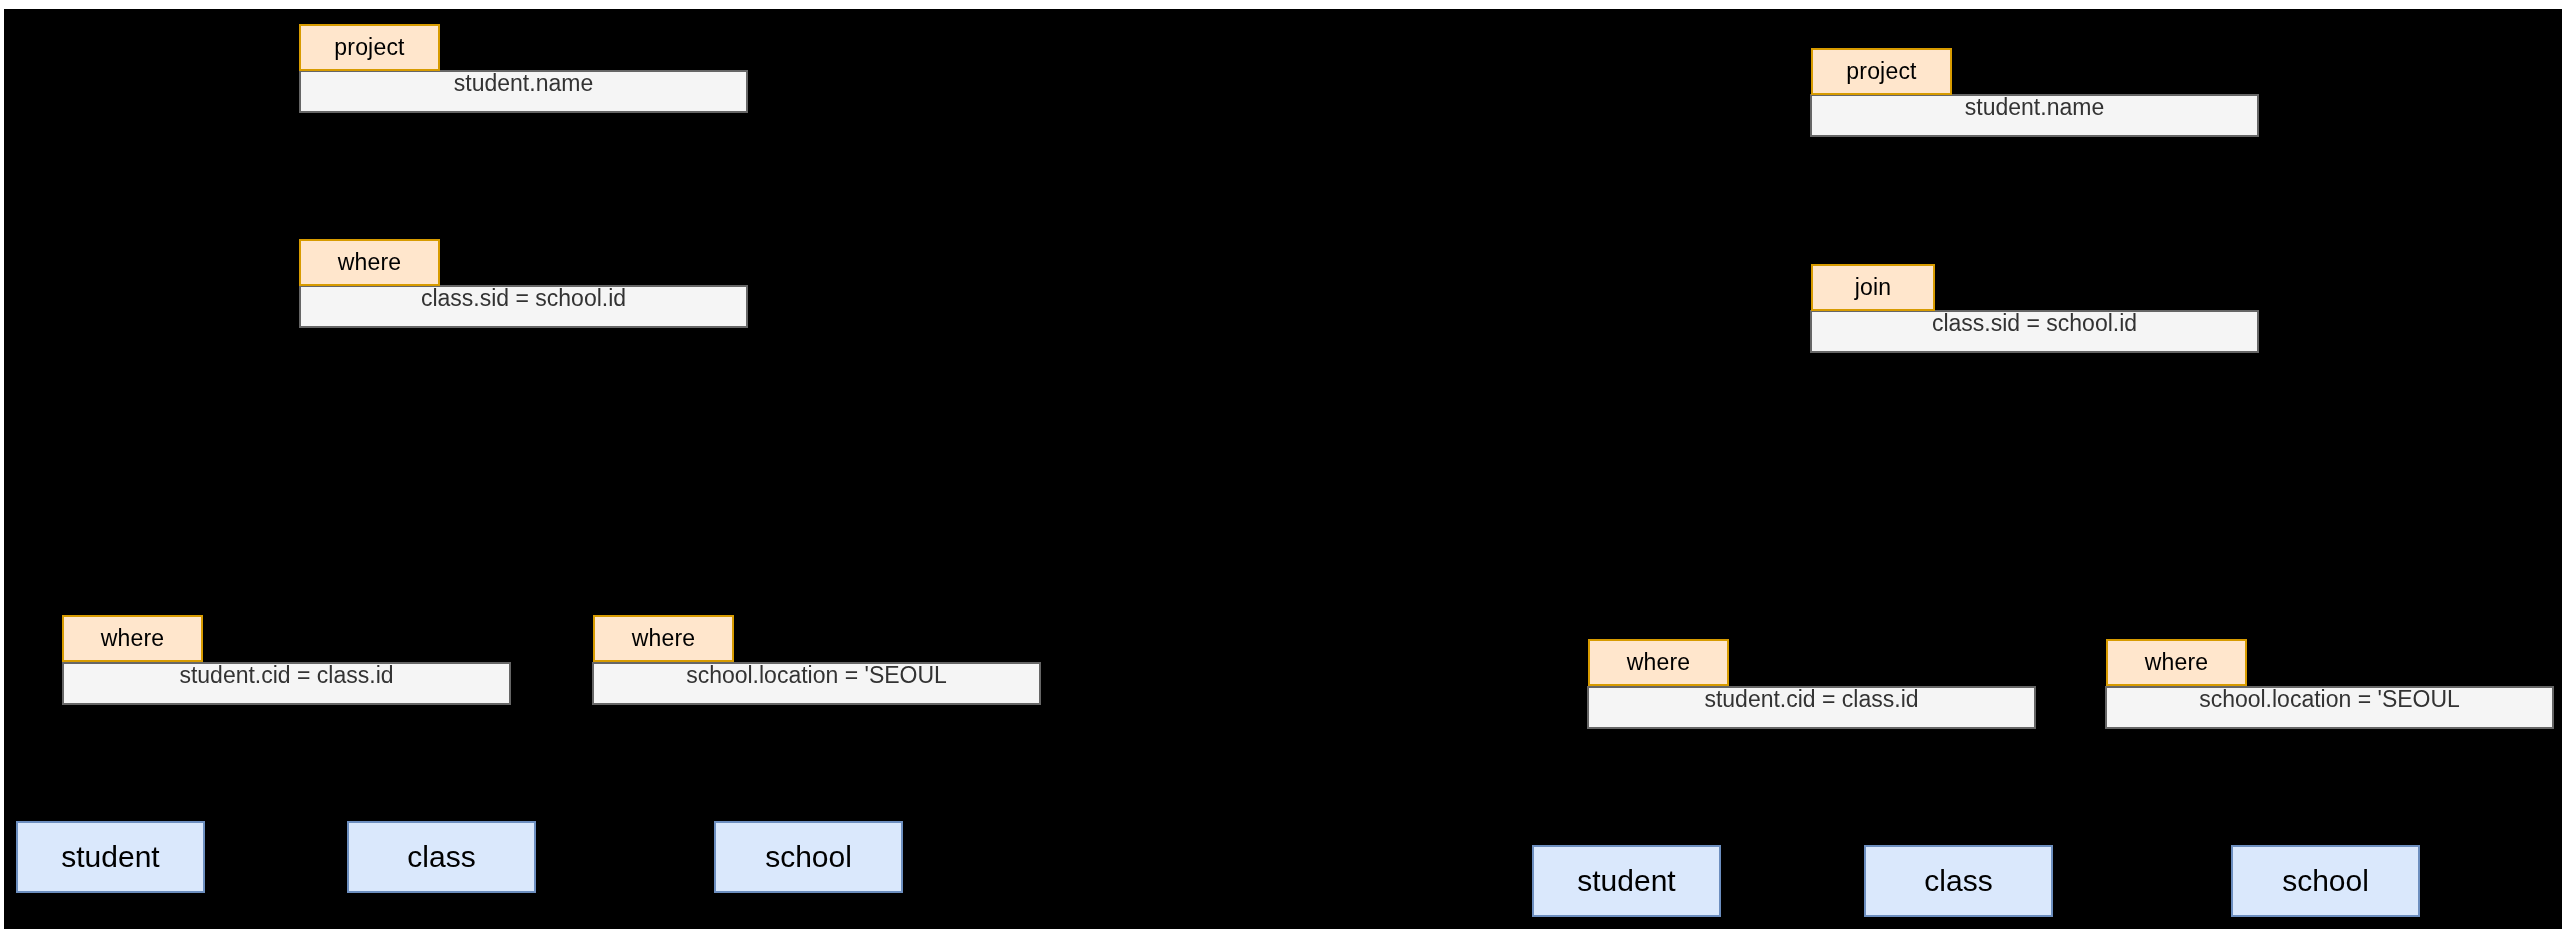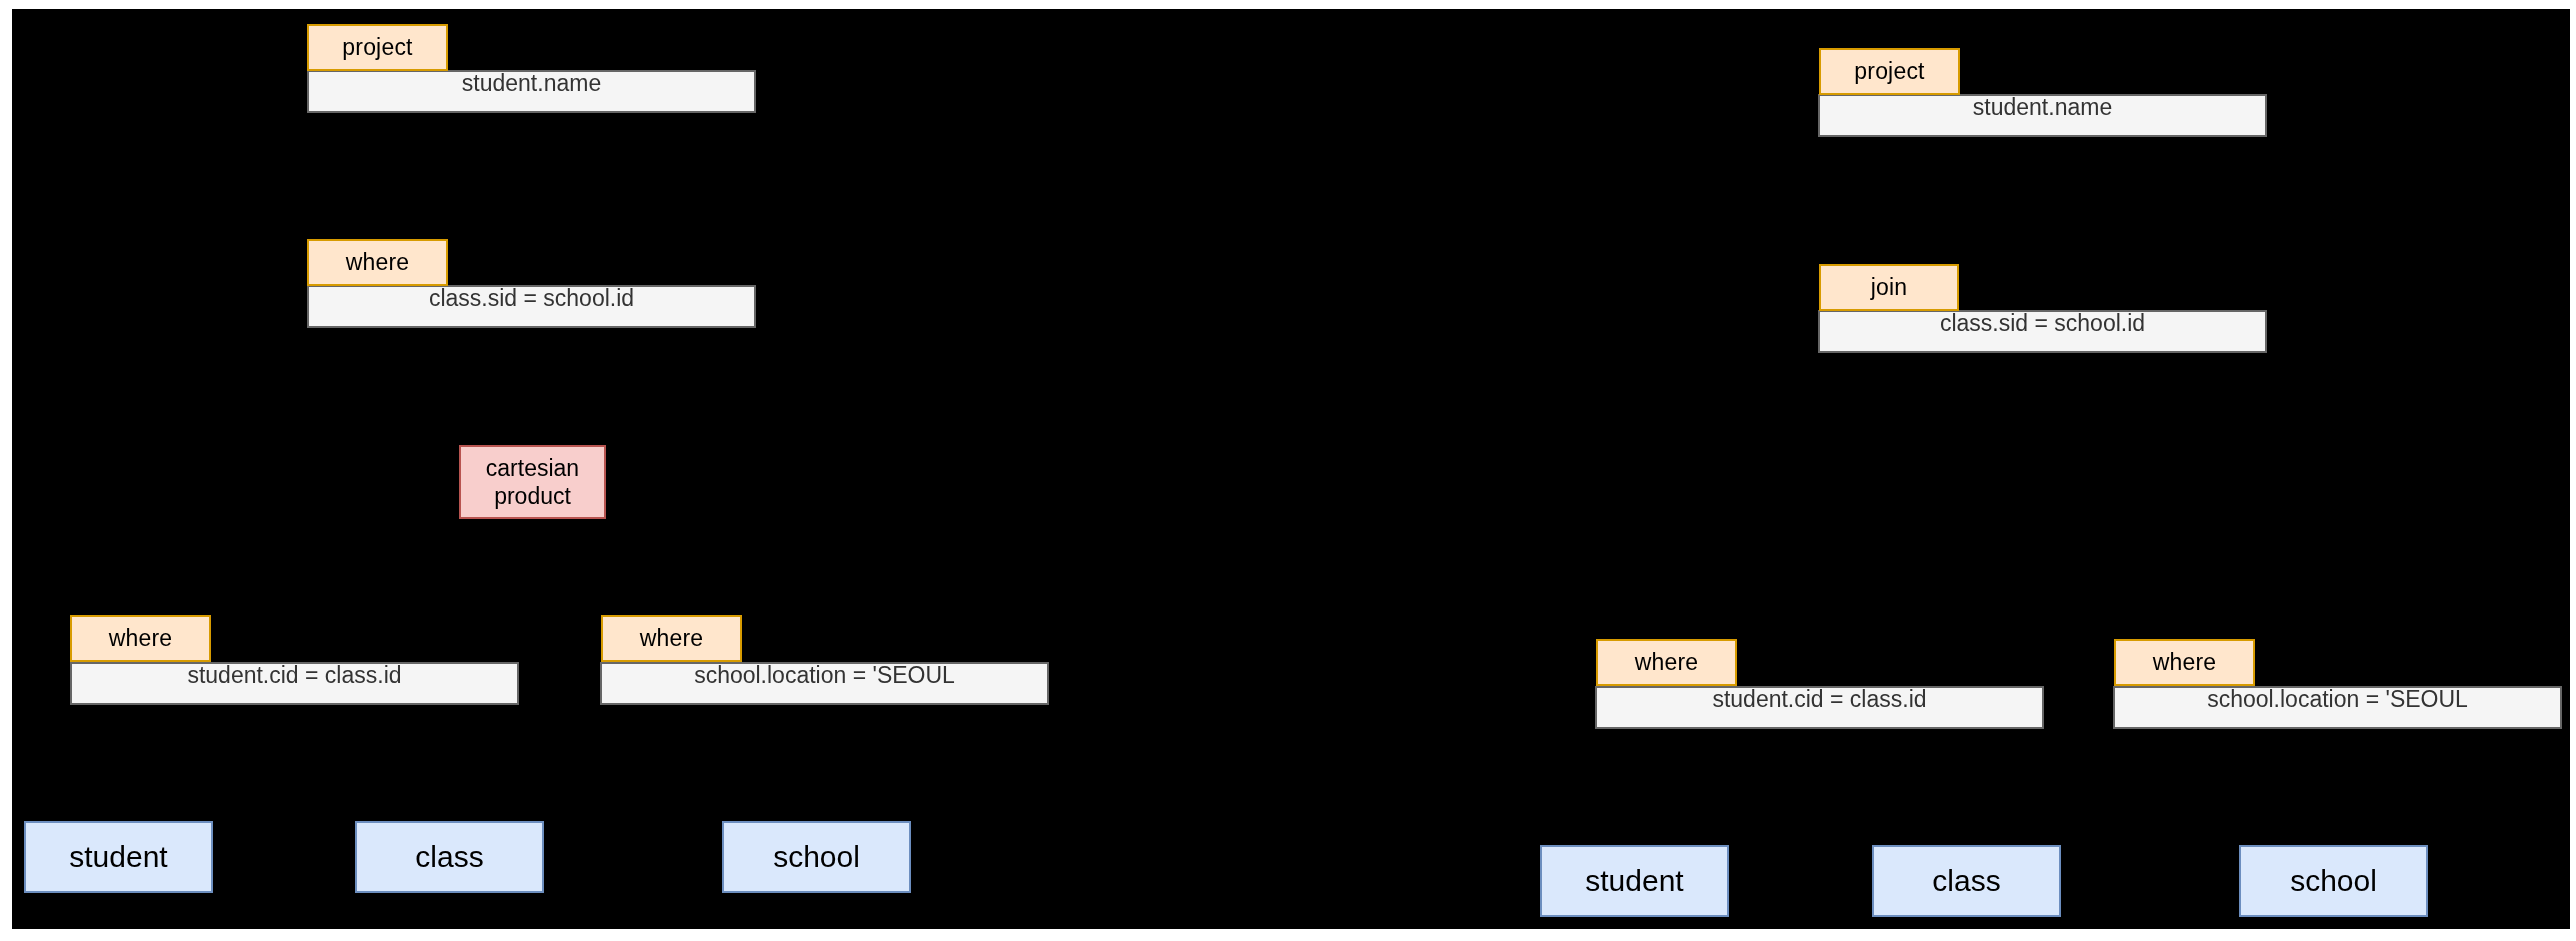--- a/index.html
+++ b/index.html
@@ -9,21 +9,21 @@
   }
   body {
     width: 2576px;
     height: 942px;
     font-family: "Liberation Sans", sans-serif;
     overflow: hidden;
   }
 
   #canvas {
     position: absolute;
-    left: 12px;
+    left: 4px;
     top: 9.4px;
     width: 2558px;
     height: 920px;
     background: #000000;
   }
 
   
   .node {
     position: absolute;
   }
@@ -106,24 +106,20 @@
 
   <div class="node">
     <div class="tab" style="left:295px; top:230px; width:141px; height:47px;">
       <span>where</span>
     </div>
     <div class="body-box" style="left:295px; top:276px; width:449px; height:43px;">
       <span>class.sid = school.id</span>
     </div>
   </div>
 
-  <div class="pink-box" style="left:447px; top:436px; width:147px; height:74px;">
-    <span>cartesian</span>
-    <span>product</span>
-  </div>
 
   <div class="node">
     <div class="tab" style="left:58px; top:606px; width:141px; height:47px;">
       <span>where</span>
     </div>
     <div class="body-box" style="left:58px; top:653px; width:449px; height:43px;">
       <span>student.cid = class.id</span>
     </div>
   </div>
 
@@ -149,21 +145,21 @@
   <div class="node">
     <div class="tab" style="left:1807px; top:39px; width:141px; height:47px;">
       <span>project</span>
     </div>
     <div class="body-box" style="left:1806px; top:85px; width:449px; height:43px;">
       <span>student.name</span>
     </div>
   </div>
 
   <div class="node">
-    <div class="tab" style="left:1807px; top:255px; width:140px; height:47px;">
+    <div class="tab" style="left:1807px; top:255px; width:124px; height:47px;">
       <span>join</span>
     </div>
     <div class="body-box" style="left:1806px; top:301px; width:449px; height:43px;">
       <span>class.sid = school.id</span>
     </div>
   </div>
 
   <div class="node">
     <div class="tab" style="left:1584px; top:630px; width:141px; height:47px;">
       <span>where</span>

